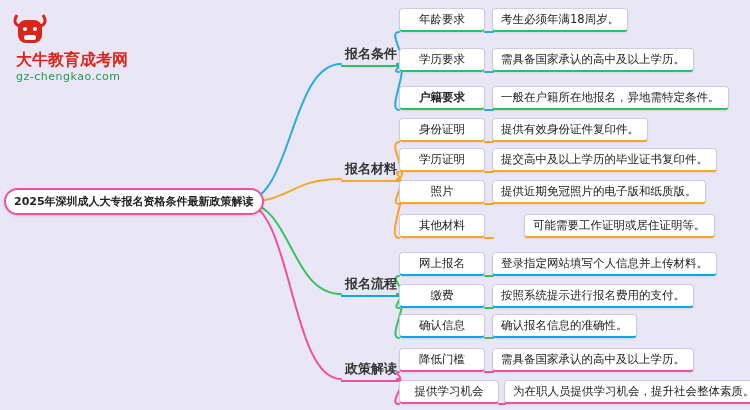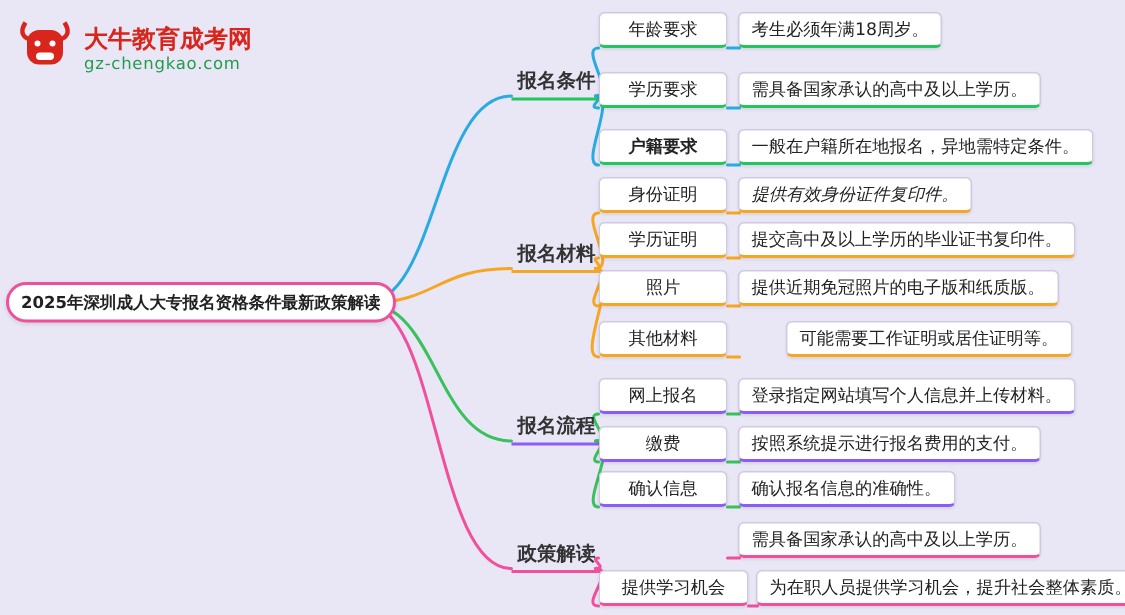--- a/index.html
+++ b/index.html
@@ -11,23 +11,23 @@
         white-space:nowrap;box-shadow:0 1px 3px rgba(0,0,0,.12);}
   .branch-label{position:absolute;font-size:13px;font-weight:bold;color:#333;
         padding:0 4px 2px;white-space:nowrap;}
   .node{position:absolute;background:#fff;border:1px solid #cfcadf;border-radius:4px;
         box-sizing:border-box;height:24px;padding:2px 8px;line-height:17px;
         font-size:11.5px;color:#222;white-space:nowrap;box-shadow:0 1px 2px rgba(0,0,0,.08);}
   .sub{width:86px;text-align:center;padding:2px 4px;}
   .sub.wide{width:100px;}
   .ub{border-bottom:2px solid #22c55e;}
   .uo{border-bottom:2px solid #f5a623;}
-  .ug{border-bottom:2px solid #8b5cf6;}
+  .ug{border-bottom:2px solid #0ea5e9;}
   .up{border-bottom:2px solid #f0509b;}
-  .logo{position:absolute;left:10px;top:10px;display:flex;align-items:flex-end;cursor:pointer;}
+  .logo{position:absolute;left:10px;top:10px;display:flex;align-items:flex-start;cursor:pointer;flex-direction:column;}
   .logo-txt{margin-left:6px;}
   .brand{font-size:16px;font-weight:bold;color:#d8261c;line-height:20px;}
   .domain{font-size:11px;color:#1f9d4d;line-height:14px;letter-spacing:.5px;}
 </style>
 </head>
 <body>
 
 <div class="stage">
 
   <svg class="lines" width="750" height="410" viewBox="0 0 750 410">
@@ -90,32 +90,33 @@
   <div class="branch-label up" style="left:341px;top:360px;">政策解读</div>
 
   <div class="node sub ub" style="left:399px;top:8px;">年龄要求</div>
   <div class="node ub" style="left:492px;top:8px;">考生必须年满18周岁。</div>
   <div class="node sub ub" style="left:399px;top:48px;">学历要求</div>
   <div class="node ub" style="left:492px;top:48px;">需具备国家承认的高中及以上学历。</div>
   <div class="node sub ub" style="left:399px;top:86px;font-weight:bold;">户籍要求</div>
   <div class="node ub" style="left:492px;top:86px;">一般在户籍所在地报名，异地需特定条件。</div>
 
   <div class="node sub uo" style="left:399px;top:118px;">身份证明</div>
-  <div class="node uo" style="left:492px;top:118px;font-style:italic;">提供有效身份证件复印件。</div>
+  <div class="node uo" style="left:492px;top:118px;">提供有效身份证件复印件。</div>
   <div class="node sub uo" style="left:399px;top:148px;">学历证明</div>
   <div class="node uo" style="left:492px;top:148px;">提交高中及以上学历的毕业证书复印件。</div>
   <div class="node uo" style="left:492px;top:180px;">提供近期免冠照片的电子版和纸质版。</div>
   <div class="node sub uo" style="left:399px;top:180px;">照片</div>
   <div class="node sub uo" style="left:399px;top:214px;">其他材料</div>
   <div class="node uo" style="left:492px;top:214px;margin-left:32px;">可能需要工作证明或居住证明等。</div>
 
   <div class="node sub ug" style="left:399px;top:252px;">网上报名</div>
   <div class="node ug" style="left:492px;top:252px;">登录指定网站填写个人信息并上传材料。</div>
   <div class="node sub ug" style="left:399px;top:284px;">缴费</div>
   <div class="node ug" style="left:492px;top:284px;">按照系统提示进行报名费用的支付。</div>
   <div class="node sub ug" style="left:399px;top:314px;">确认信息</div>
   <div class="node ug" style="left:492px;top:314px;">确认报名信息的准确性。</div>
 
+  <div class="node sub up" style="left:399px;top:348px;">降低门槛</div>
   <div class="node up" style="left:492px;top:348px;">需具备国家承认的高中及以上学历。</div>
   <div class="node sub wide up" style="left:399px;top:380px;">提供学习机会</div>
   <div class="node up" style="left:504px;top:380px;">为在职人员提供学习机会，提升社会整体素质。</div>
 
 </div>
 
 </body></html>

